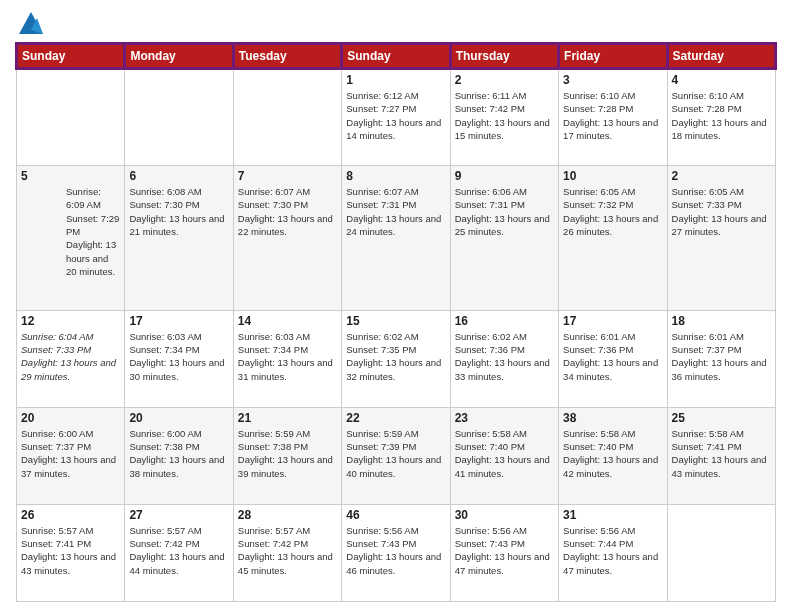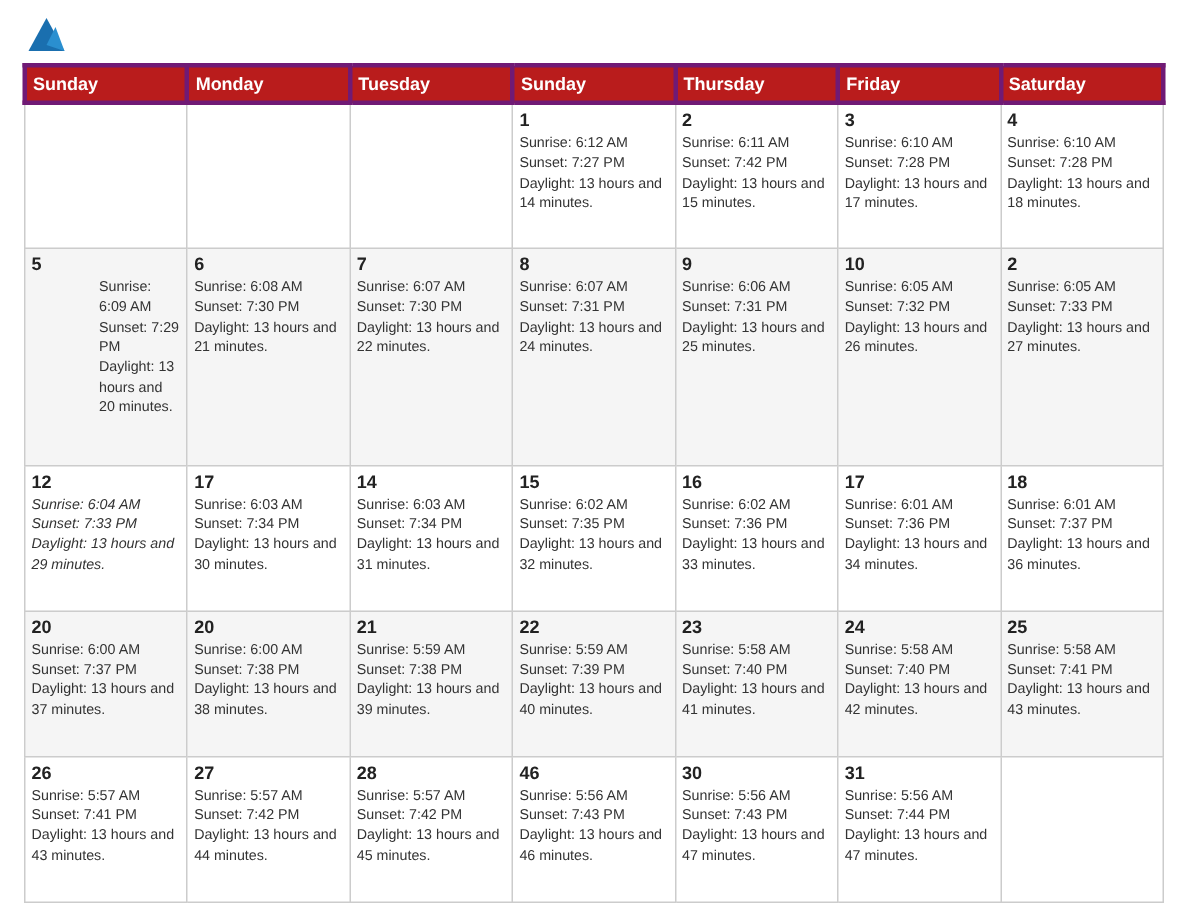--- a/index.html
+++ b/index.html
@@ -266,21 +266,21 @@
 Sunset: 7:39 PM
 Daylight: 13 hours and 40 minutes.</div>
           </td>
           <td>
             <div class="day-number">23</div>
             <div class="day-info" style="white-space: pre-line;">Sunrise: 5:58 AM
 Sunset: 7:40 PM
 Daylight: 13 hours and 41 minutes.</div>
           </td>
           <td>
-            <div class="day-number">24</div>
+            <div class="day-number">38</div>
             <div class="day-info" style="white-space: pre-line;">Sunrise: 5:58 AM
 Sunset: 7:40 PM
 Daylight: 13 hours and 42 minutes.</div>
           </td>
           <td>
             <div class="day-number">25</div>
             <div class="day-info" style="white-space: pre-line;">Sunrise: 5:58 AM
 Sunset: 7:41 PM
 Daylight: 13 hours and 43 minutes.</div>
           </td>

